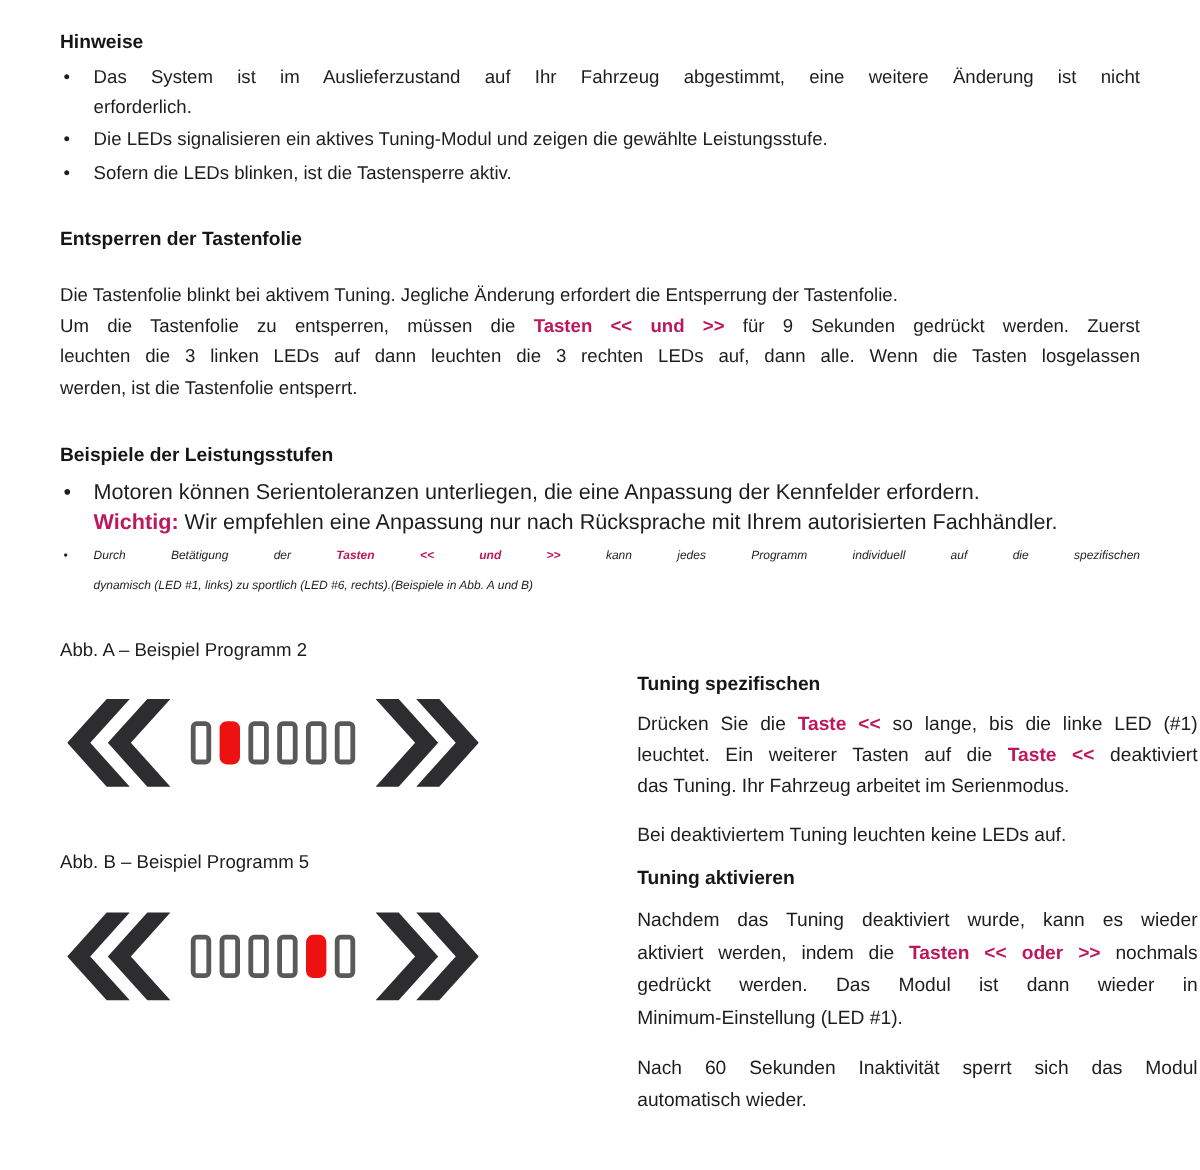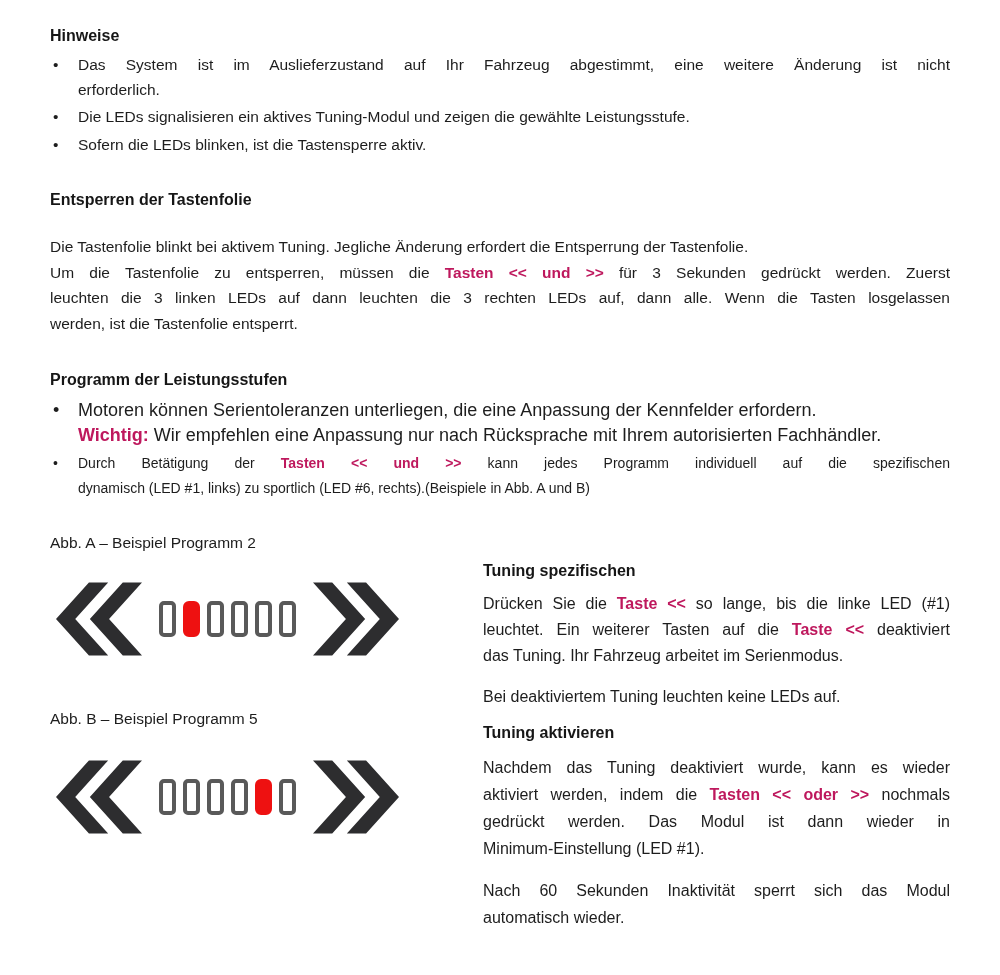--- a/index.html
+++ b/index.html
@@ -19,24 +19,24 @@
   .bullet{position:relative;padding-left:28px;margin-bottom:3px;}
   .bullet::before{content:"\2022";position:absolute;left:3px;top:0;color:#1d1d1d;}
 
   
   .jl{text-align:justify;text-align-last:justify;}
 
   .h-ent{margin-top:33px;}
   .p-ent{margin-top:24px;font-size:15.5px;line-height:25.5px;}
   .h-anp{margin-top:34px;}
   .b-anp1{margin-top:8px;font-size:18px;line-height:25px;}
-  .b-anp2{font-size:14px;line-height:25px;}
+  .b-anp2{font-size:10px;line-height:25px;font-style:italic;}
 
   
-  .columns{display:flex;margin-top:32px;}
+  .columns{display:flex;margin-top:32px;gap:48px;}
   .lcol{width:433px;flex:0 0 433px;}
   .rcol{width:467px;flex:0 0 467px;padding-top:28px;}
 
   .figlabel{font-size:15.5px;line-height:20px;color:#1d1d1d;}
   .figure{display:flex;align-items:center;margin:24px 0 0 6px;height:84px;}
   .figure.figb{margin-top:26px;}
   .lbl-b{margin-top:48px;}
 
   .chev{width:86px;height:78px;flex:0 0 86px;}
   .chev.flip{transform:scaleX(-1);}
@@ -68,26 +68,26 @@
       <div>Die LEDs signalisieren ein aktives Tuning-Modul und zeigen die gewählte Leistungsstufe.</div>
     </div>
     <div class="bullet">
       <div>Sofern die LEDs blinken, ist die Tastensperre aktiv.</div>
     </div>
   </div>
 
   <h2 class="h-ent">Entsperren der Tastenfolie</h2>
   <div class="p-ent">
     <div>Die Tastenfolie blinkt bei aktivem Tuning. Jegliche Änderung erfordert die Entsperrung der Tastenfolie.</div>
-    <div class="jl"><span>Um die Tastenfolie zu entsperren, müssen die </span><b>Tasten &lt;&lt; und &gt;&gt;</b><span> für 3 Sekunden gedrückt werden. Zuerst</span></div>
+    <div class="jl"><span>Um die Tastenfolie zu entsperren, müssen die </span><b>Tasten &lt;&lt; und &gt;&gt;</b><span> für 9 Sekunden gedrückt werden. Zuerst</span></div>
     <div class="jl">leuchten die 3 linken LEDs auf dann leuchten die 3 rechten LEDs auf, dann alle. Wenn die Tasten losgelassen</div>
     <div>werden, ist die Tastenfolie entsperrt.</div>
   </div>
 
-  <h2 class="h-anp">Programm der Leistungsstufen</h2>
+  <h2 class="h-anp">Beispiele der Leistungsstufen</h2>
   <div class="bullet b-anp1">
     <div>Motoren können Serientoleranzen unterliegen, die eine Anpassung der Kennfelder erfordern.</div>
     <div><b>Wichtig:</b><span> Wir empfehlen eine Anpassung nur nach Rücksprache mit Ihrem autorisierten Fachhändler.</span></div>
   </div>
   <div class="bullet b-anp2">
     <div class="jl"><span>Durch Betätigung der </span><b>Tasten &lt;&lt; und &gt;&gt;</b><span> kann jedes Programm individuell auf die spezifischen</span></div>
     <div>dynamisch (LED #1, links) zu sportlich (LED #6, rechts).(Beispiele in Abb. A und B)</div>
   </div>
 
   <div class="columns">

